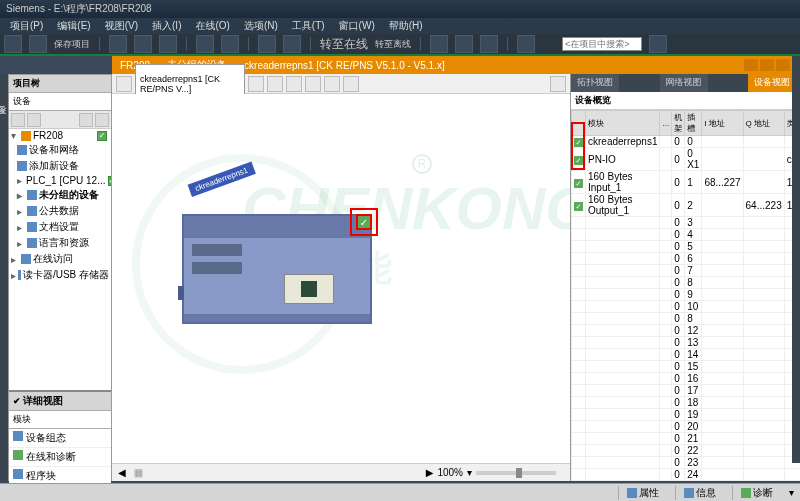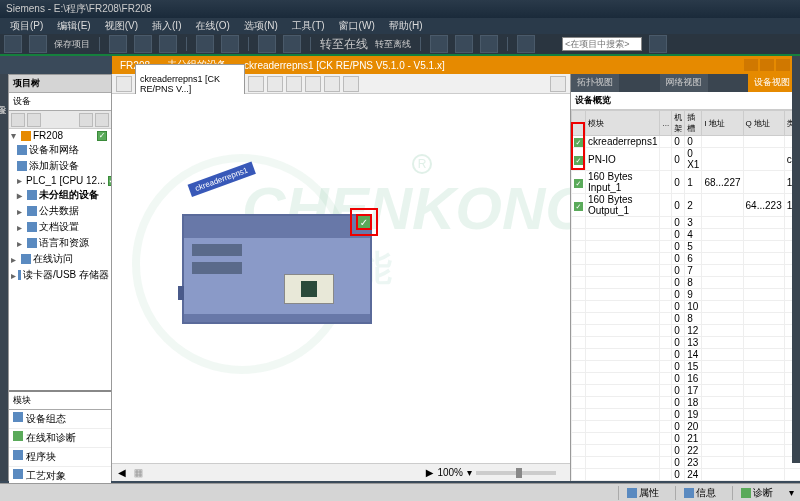--- a/index.html
+++ b/index.html
@@ -193,20 +193,21 @@
           <span class="ico"></span>
           <span>在线访问</span>
         </div>
       <div class="tree-item">
           <span class="exp">▸</span>
           <span class="ico"></span>
           <span>读卡器/USB 存储器</span>
         </div>
     </div>
     <div class="detail-panel">
+      <div class="panel-title">✔ <span>详细视图</span></div>
       <div class="tab-hdr">模块</div>
       <div class="detail-tabs">
         <div class="dtab">
             <span class="ico"></span>
             <span>设备组态</span>
           </div>
         <div class="dtab">
             <span class="ico grn"></span>
             <span>在线和诊断</span>
           </div>

